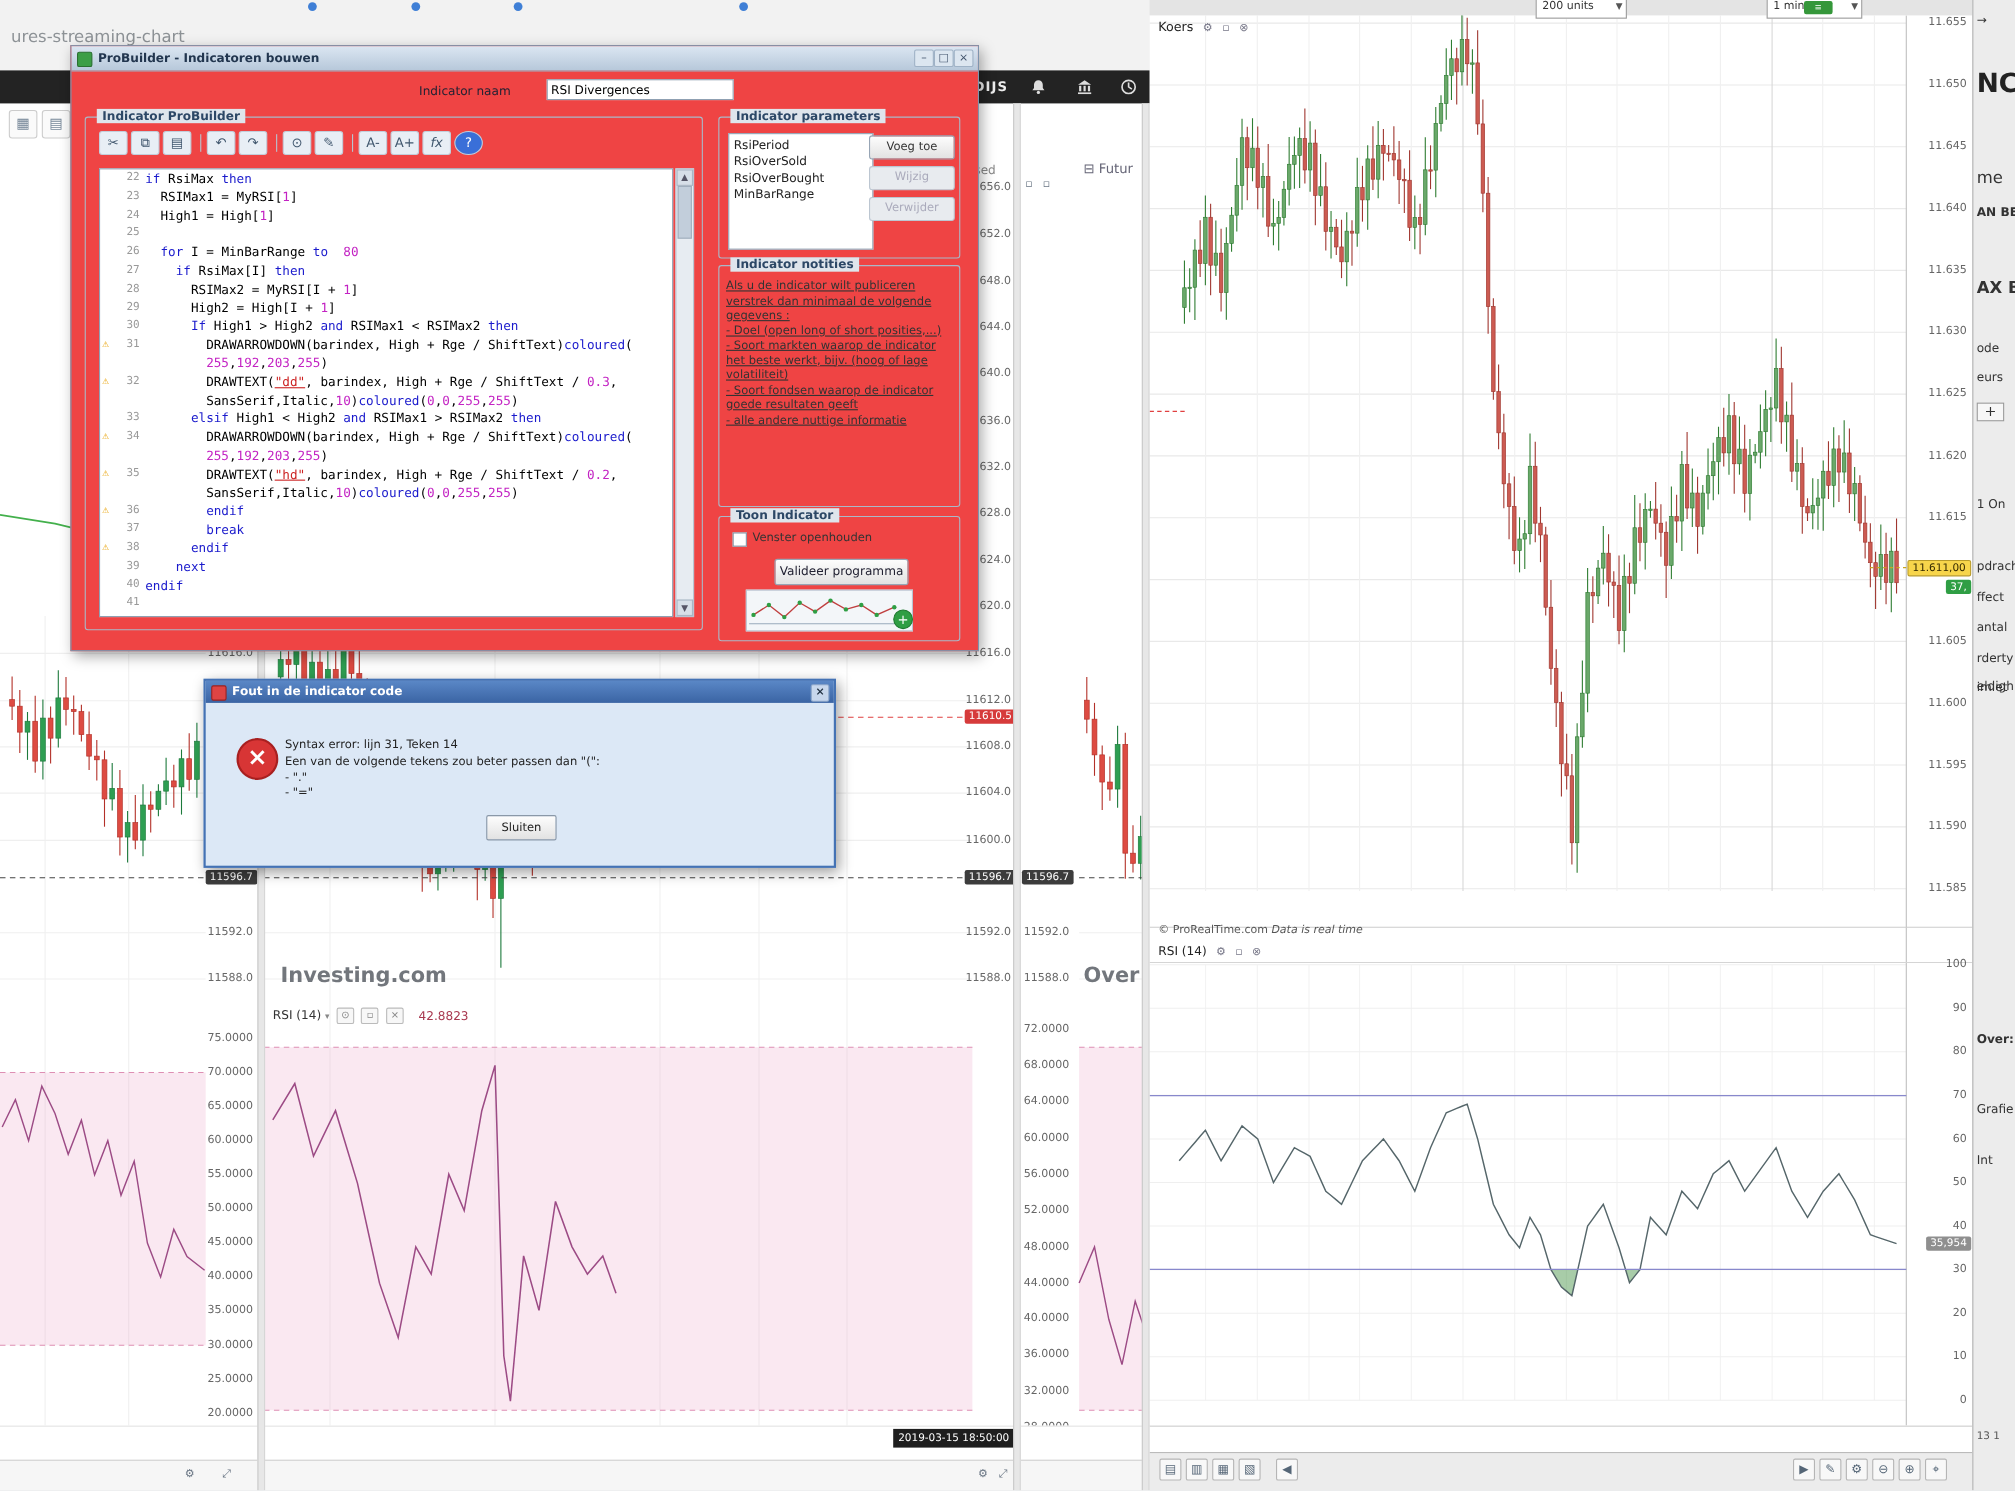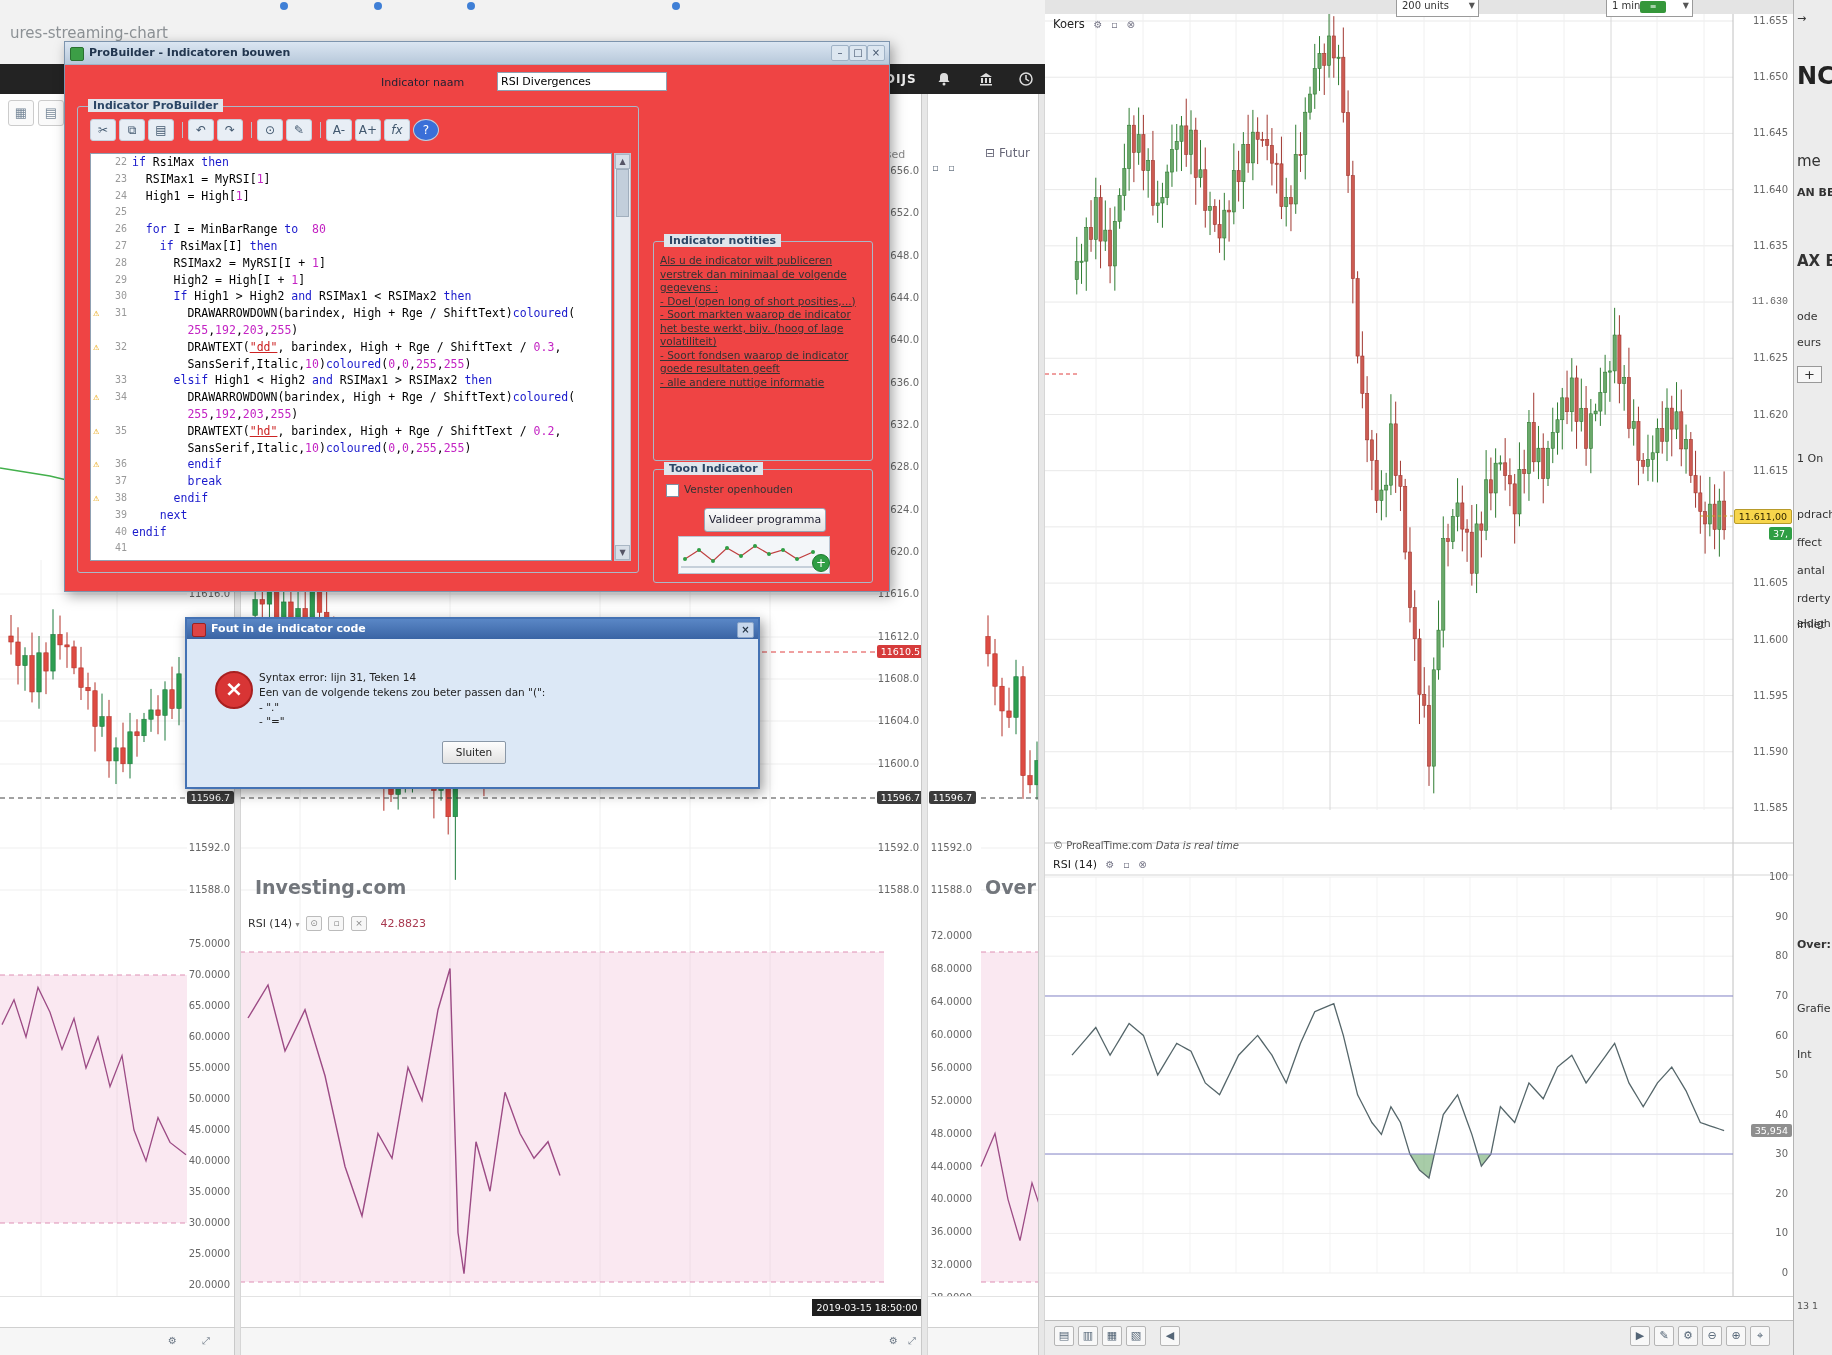--- a/index.html
+++ b/index.html
@@ -843,21 +843,21 @@
       <span class="pl axlbl" style="right: 860px; top: 1161px;">44.0000</span>
       <span class="pl axlbl" style="right: 860px; top: 1193px;">40.0000</span>
       <span class="pl axlbl" style="right: 860px; top: 1226px;">36.0000</span>
       <span class="pl axlbl" style="right: 860px; top: 1259px;">32.0000</span>
       <span class="pl axlbl" style="right: 860px; top: 1292px;">28.0000</span>
       <span class="pl axlbl" style="right: 44px; top: 15px;">11.655</span>
       <span class="pl axlbl" style="right: 44px; top: 71px;">11.650</span>
       <span class="pl axlbl" style="right: 44px; top: 127px;">11.645</span>
       <span class="pl axlbl" style="right: 44px; top: 184px;">11.640</span>
       <span class="pl axlbl" style="right: 44px; top: 240px;">11.635</span>
-      <span class="pl axlbl" style="right: 44px; top: 296px; font-family: Liberation Mono, monospace;">11.630</span>
+      <span class="pl axlbl" style="right: 44px; top: 296px;">11.630</span>
       <span class="pl axlbl" style="right: 44px; top: 352px;">11.625</span>
       <span class="pl axlbl" style="right: 44px; top: 409px;">11.620</span>
       <span class="pl axlbl" style="right: 44px; top: 465px;">11.615</span>
       <span class="pl axlbl" style="right: 44px; top: 577px;">11.605</span>
       <span class="pl axlbl" style="right: 44px; top: 634px;">11.600</span>
       <span class="pl axlbl" style="right: 44px; top: 690px;">11.595</span>
       <span class="pl axlbl" style="right: 44px; top: 746px;">11.590</span>
       <span class="pl axlbl" style="right: 44px; top: 802px;">11.585</span>
       <span class="pl axlbl" style="right: 44px; top: 871px;">100</span>
       <span class="pl axlbl" style="right: 44px; top: 911px;">90</span>
@@ -981,20 +981,32 @@
           <div class="cl-row"><div class="cl-gut">40</div><div class="cl-code"><span class="kw">endif</span></div></div>
           <div class="cl-row"><div class="cl-gut">41</div><div class="cl-code"></div></div>
         </div>
       <div id="pb-scroll">
         <span class="sc-ar" style="top:0">▲</span>
         <div id="pb-thumb"></div>
         <span class="sc-ar" style="bottom:0">▼</span>
       </div>
     </div>
 
+    <div class="grp" id="grp-params">
+      <span class="grp-lbl">Indicator parameters</span>
+      <div id="param-list">
+          <div class="param-item">RsiPeriod</div>
+          <div class="param-item">RsiOverSold</div>
+          <div class="param-item">RsiOverBought</div>
+          <div class="param-item">MinBarRange</div>
+        </div>
+      <div class="sbtn" style="top:16px">Voeg toe</div>
+      <div class="sbtn dis" style="top:44px">Wijzig</div>
+      <div class="sbtn dis" style="top:72px">Verwijder</div>
+    </div>
 
     <div class="grp" id="grp-notes">
       <span class="grp-lbl">Indicator notities</span>
       <div id="notes-text">Als u de indicator wilt publiceren verstrek dan minimaal de volgende gegevens :
 - Doel (open long of short posities,...)
 - Soort markten waarop de indicator het beste werkt, bijv. (hoog of lage volatiliteit)
  - Soort fondsen waarop de indicator goede resultaten geeft
 - alle andere nuttige informatie</div>
     </div>
 

